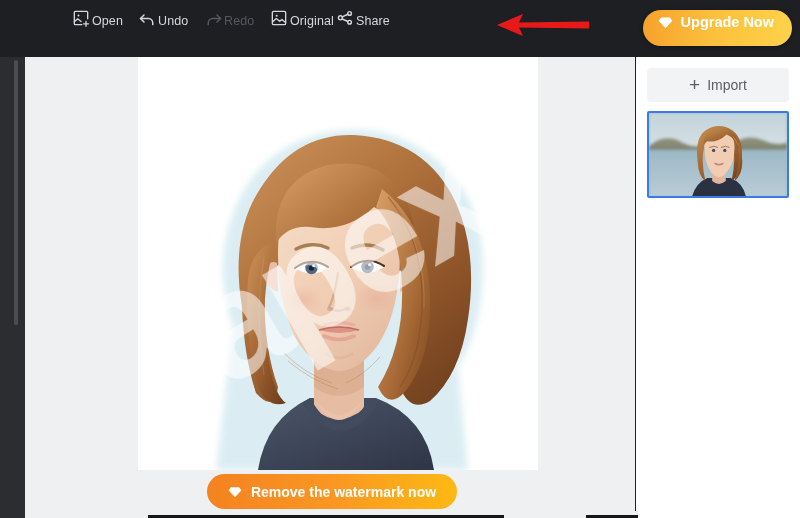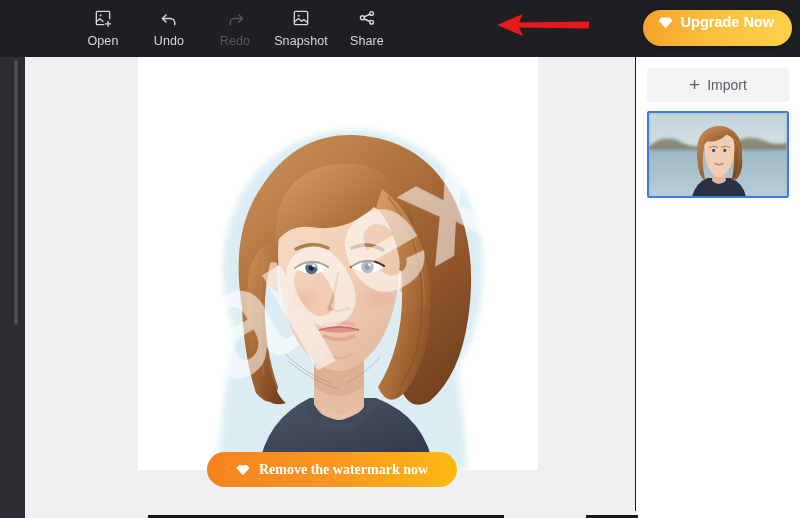--- a/index.html
+++ b/index.html
@@ -22,21 +22,21 @@
     width: 800px; height: 57px;
     background: #1e1f23;
     z-index: 30;
   }
   .tool-row {
     position: absolute; left: 70px; top: 4px;
     display: flex; align-items: flex-start;
     height: 50px;
   }
   .tool-item {
-    display: flex; flex-direction: column;
+    display: flex; flex-direction: row;
     align-items: center; justify-content: flex-start;
     width: 66px; cursor: pointer;
     padding-top: 3px;
   }
   .tool-item .ico {
     width: 22px; height: 22px;
     display: flex; align-items: center; justify-content: center;
     color: #d5d7dc;
   }
   .tool-item .ico svg { display: block; }
@@ -120,26 +120,26 @@
     color: rgba(255,255,255,.50);
     transform: rotate(-30deg);
     letter-spacing: -6px;
     white-space: nowrap;
     text-shadow: 0 0 2px rgba(120,100,100,.25);
     mix-blend-mode: screen;
   }
 
   
   #remove-wm-btn {
-    position: absolute; left: 207px; top: 452px;
+    position: absolute; left: 207px; top: 474px;
     width: 250px; height: 35px;
     border: none; border-radius: 18px;
     background: linear-gradient(90deg, #f58220 0%, #f99722 50%, #fdb913 100%);
     color: #fff;
-    font-family: Liberation Serif, serif;
+    font-family: Liberation Sans, sans-serif;
     font-size: 14px; font-weight: bold;
     display: flex; align-items: center; justify-content: center; gap: 9px;
     cursor: pointer;
     z-index: 26;
   }
   #remove-wm-btn .diamond { width: 14px; height: 14px; display:block; }
 
   
   #right-panel {
     position: absolute; left: 636px; top: 57px;
@@ -236,21 +236,21 @@
       </div>
 
       <div class="tool-item">
         <span class="ico">
           <svg width="20" height="20" viewBox="0 0 24 24" fill="none" stroke="currentColor" stroke-width="1.6" stroke-linecap="round" stroke-linejoin="round">
             <rect x="4" y="4" width="16" height="16" rx="1.5"></rect>
             <circle cx="9.2" cy="9.2" r="1.2" fill="currentColor" stroke="none"></circle>
             <path d="M4.5 16.5l4.3-3.8 4 3.3 2.6-2.2 4.1 3.4"></path>
           </svg>
         </span>
-        <span class="lbl">Snapshot</span>
+        <span class="lbl">Original</span>
       </div>
 
 
       <div class="tool-item">
         <span class="ico">
           <svg width="20" height="20" viewBox="0 0 24 24" fill="none" stroke="currentColor" stroke-width="1.7" stroke-linecap="round" stroke-linejoin="round">
             <circle cx="17.5" cy="6.5" r="2.2"></circle>
             <circle cx="17.5" cy="17" r="2.2"></circle>
             <circle cx="6.5" cy="11.8" r="2.4"></circle>
             <path d="M8.7 10.6l6.7-3.1M8.7 13.2l6.8 3"></path>

